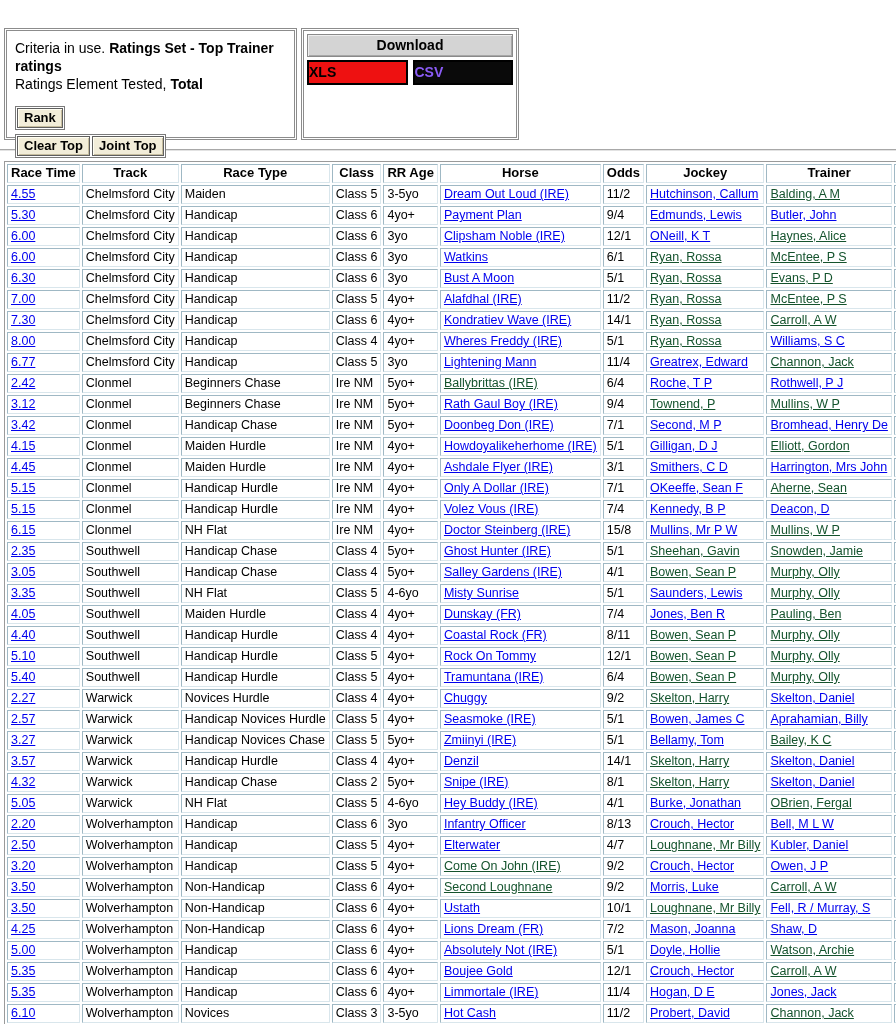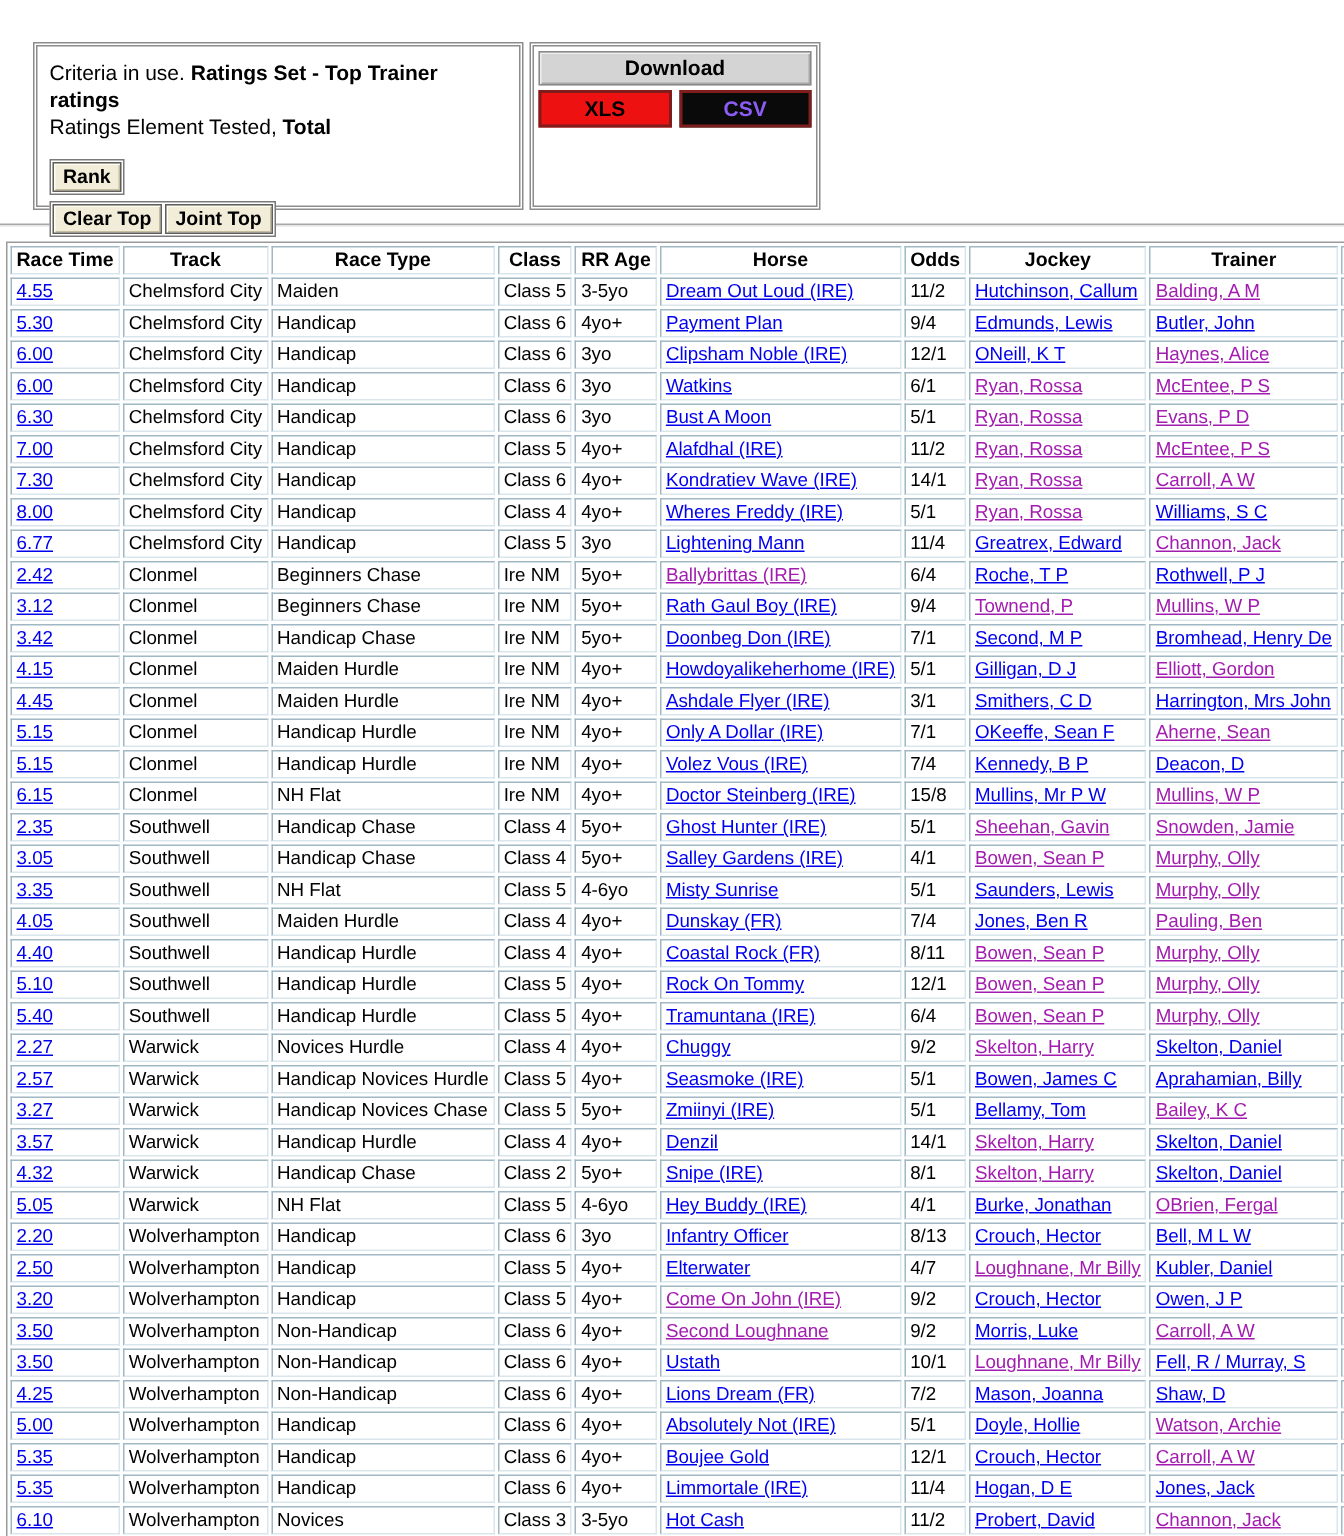--- a/index.html
+++ b/index.html
@@ -4,67 +4,67 @@
 <style>
   * { box-sizing: border-box; }
   html,body { margin:0; padding:0; background:#ffffff; }
   body { width:896px; font-family:"Liberation Sans", sans-serif; color:#000; }
 
   
   .top-area { display:flex; align-items:flex-start; margin:28px 0 0 4px; }
   .box-outer { border:1px solid #8c8c8c; padding:1px; background:#fff; }
   .box-inner { border:1px solid #8c8c8c; height:108px; background:#fff; }
 
-  .criteria-outer { width:327px;margin-left:18px; }
+  .criteria-outer { width:293px; }
   .criteria-inner { padding:8px 8px 0 8px; }
   .criteria-line { font-size:14px; line-height:18px; }
   .criteria-line b { font-weight:bold; }
 
   .btn-row { margin-top:13px; }
   .btn-row2 { margin-top:4px; }
   .btn-group { display:inline-block; border:1px solid #7a7a7a; padding:1px; background:#fff; }
   .cream-btn {
     display:inline-block; font-family:inherit; font-size:13px; font-weight:bold; color:#000;
     background:#f2edd9; border:1px solid #5f5f5f; padding:1px 6px 2px 6px; cursor:pointer;
     box-shadow: inset 1px 1px 0 #fffef2, inset -1px -1px 0 #c6bd9e;
   }
   .cream-btn + .cream-btn { margin-left:2px; }
 
-  .download-outer { width:194px; margin-left:4px; }
+  .download-outer { width:218px; margin-left:4px; }
   .download-inner { padding:3px; }
   .download-header {
     background:#d4d4d4; border:1px solid #8a8a8a; text-align:center;
     font-size:14px; font-weight:bold; padding:2px 0 3px 0;
     box-shadow: inset 1px 1px 0 #eeeeee, inset -1px -1px 0 #a8a8a8;
   }
   .download-buttons { display:flex; gap:5px; margin-top:3px; }
   .dl-btn {
-    flex:1; text-align:center; font-family:inherit; font-size:14px; font-weight:bold;
-    border:2px solid #7f1d1d; padding:2px 0 3px 0; cursor:pointer;
+    flex:1; text-align:left; font-family:inherit; font-size:14px; font-weight:bold;
+    border:2px solid #000000; padding:2px 0 3px 0; cursor:pointer;
   }
   .dl-xls { background:#ee1111; color:#000; }
   .dl-csv { background:#0a0a0a; color:#8b5cf6; }
 
   
   .divider { margin:9px 0 10px 0; border:none; border-top:1px solid #a8a8a8; border-bottom:1px solid #e2e2e2; height:0; }
 
   
   table.races {
     margin-left:4px; border-collapse:separate; border-spacing:2px;
     table-layout:fixed; background:#fff; border:1px solid #9a9a9a;
   }
   .races th, .races td {
     border:1px solid; border-color:#9fb8c4 #d9e6ec #d9e6ec #9fb8c4;
     font-size:12.5px; line-height:14px; padding:1px 3px 2px 3px;
     white-space:nowrap; overflow:hidden; text-align:left; background:#fff;
   }
   .races th { font-weight:bold; text-align:center; font-size:13px; }
   a.lnk { text-decoration:underline; cursor:pointer; }
   a.unvisited { color:#0000ee; }
-  a.visited { color:#a21caf; }
+  a.visited { color:#14532d; }
 </style>
 </head>
 <body>
 
 <div class="top-area">
   <div class="box-outer criteria-outer">
     <div class="box-inner criteria-inner">
       <div class="criteria-line"><span>Criteria in use. </span><b>Ratings Set - Top Trainer ratings</b></div>
       <div class="criteria-line"><span>Ratings Element Tested, </span><b>Total</b></div>
       <div class="btn-row">

